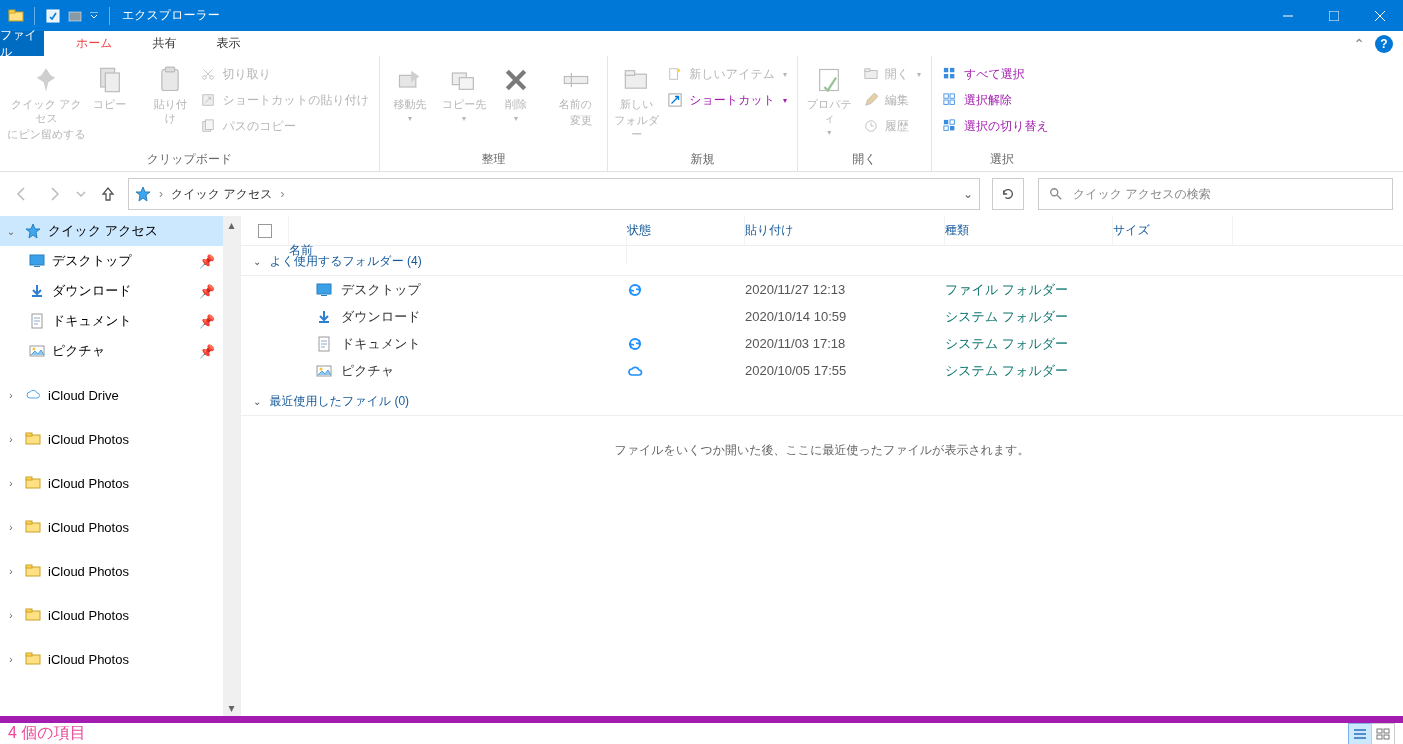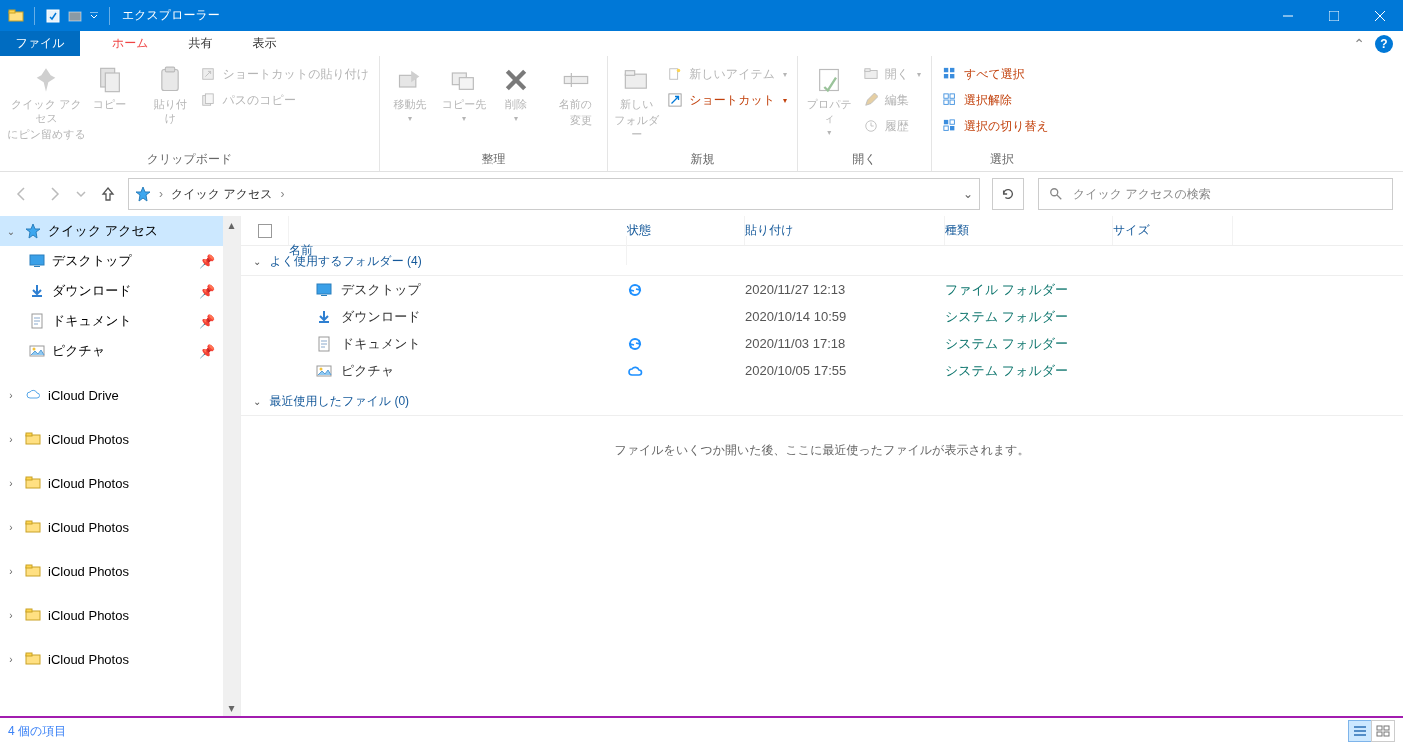--- a/index.html
+++ b/index.html
@@ -18,37 +18,37 @@
   .titlebar .qat-icon { width:20px; height:20px; display:flex; align-items:center; justify-content:center; }
   .titlebar .sep { width:1px; height:18px; background:rgba(255,255,255,.4); margin:0 6px; }
   .titlebar .title { margin-left:6px; font-size:12px; }
   .titlebar .spacer { flex:1; }
   .winbtn { width:46px; height:31px; display:flex; align-items:center; justify-content:center; }
   .winbtn svg { stroke:#fff; stroke-width:1; fill:none; }
   .ribbon-help { width:18px;height:18px; border-radius:50%; background:#0078D7; color:#fff; font-size:12px; line-height:18px; text-align:center; font-weight:bold; } 
 
   
   .tabsrow2 { display:flex; height:25px; background:#fff; border-bottom:0; }
-  .file-tab { width:80px; background:#006cc1; color:#fff; display:flex; align-items:center; justify-content:center; font-size:12px; }
+  .file-tab { width:44px; background:#006cc1; color:#fff; display:flex; align-items:center; justify-content:center; font-size:12px; }
   .reg-tab { padding:0 20px; display:flex; align-items:center; font-size:12px; color:#333; }
   .reg-tab.active { color:#ef4444;margin-left:12px; }
   .tabsrow2 .right { margin-left:auto; display:flex; align-items:center; gap:10px; padding-right:10px; color:#777; }
 
   
   .ribbon { height:116px; border-bottom:1px solid #e1e1e1; display:flex; background:#fafafa; background:#fff; }
   .rgroup { border-right:1px solid #e5e5e5; display:flex; flex-direction:column; }
   .rgroup .body { flex:1; display:flex; align-items:flex-start; padding:4px 6px 0 6px; gap:4px; }
   .rgroup .label { height:20px; text-align:center; font-size:12px; color:#666; }
   .rbtn-big { width:60px; display:flex; flex-direction:column; align-items:center; gap:2px; color:#888; font-size:11px; line-height:1.25; text-align:center; padding-top:4px;}
   .rbtn-big .ico { width:32px; height:32px; display:flex; align-items:center; justify-content:center; }
   .rbtn-small-row { display:flex; align-items:center; gap:6px; height:24px; padding:0 4px; color:#666; font-size:12px; white-space:nowrap;}
   .rbtn-small-row .sico { width:16px;height:16px; display:flex;align-items:center;justify-content:center;}
   .rcol { display:flex; flex-direction:column; gap:2px; padding-top:2px;}
   .disabled { color:#b5b5b5; }
-  .dk { color:#c2410c; }
+  .dk { color:#a21caf; }
 
   
   .navrow { height:44px; display:flex; align-items:center; padding:6px 10px; gap:8px; }
   .navarrow { width:24px;height:30px; display:flex;align-items:center;justify-content:center; color:#999;}
   .navarrow.enabled { color:#555; }
   .addressbar { flex:1; height:32px; border:1px solid #ccc; display:flex; align-items:center; padding:0 6px; gap:6px; font-size:12px; color:#555;}
   .addressbar .crumb-sep { color:#888; margin:0 2px;}
   .refresh { width:32px; height:32px; border:1px solid #ccc; display:flex; align-items:center; justify-content:center; margin-left:4px;}
   .searchbox { width:355px; height:32px; border:1px solid #ccc; display:flex; align-items:center; padding:0 10px; gap:10px; color:#888; margin-left:6px;}
 
@@ -83,21 +83,21 @@
   .filelike .indent { width:48px; }
   .filelike .c-name { width:338px; display:flex; align-items:center; gap:8px; padding-left:26px;}
   .filelike .c-state{ width:118px; display:flex; align-items:center;}
   .filelike .c-date { width:200px; color:#555;}
   .filelike .c-type { width:168px; color:#0f766e;}
   .filelike .fico { width:18px;height:18px; display:flex;align-items:center;justify-content:center;}
   .state-icon { color:#1E90FF; }
   .hint { color:#666; font-size:12px; text-align:center; padding:26px 0;}
 
   
-  .statusbar { position:absolute; left:0; right:0; bottom:0; height:28px; border-top:2px solid #a21caf; display:flex; align-items:center; padding:0 8px; font-size:12px; color:#3b82f6;}
+  .statusbar { position:absolute; left:0; right:0; bottom:0; height:28px; border-top:7px solid #a21caf; display:flex; align-items:center; padding:0 8px; font-size:16px; color:#ec4899;}
   .statusbar .spacer{flex:1;}
   .viewbtn { width:24px;height:22px; border:1px solid #ccc; display:flex; align-items:center; justify-content:center; margin-left:-1px;}
   .viewbtn.active { background:#cce8ff; border-color:#7eb4ea;}
 
   
   .chk { width:14px;height:14px; border:1px solid #999;}
 
   .blue-link{ color:#15599a;}
 
   
@@ -192,20 +192,30 @@
               <rect x="5" y="3" width="14" height="18" rx="2" fill="#e8e8e8" stroke="#bbb"></rect>
               <rect x="8" y="1" width="8" height="4" rx="1" fill="#ddd" stroke="#bbb"></rect>
             </svg>
         </div>
         <span>貼り付け</span>
       </div>
       <div class="rcol">
         <div class="rbtn-small-row disabled">
           <span class="sico">
             <svg width="14" height="14" viewBox="0 0 16 16">
+                <circle cx="4" cy="12" r="2" fill="none" stroke="#bbb"></circle>
+                <circle cx="12" cy="12" r="2" fill="none" stroke="#bbb"></circle>
+                <path d="M5 11 L13 3 M11 11 L3 3" stroke="#bbb"></path>
+              </svg>
+          </span>
+          <span>切り取り</span>
+        </div>
+        <div class="rbtn-small-row disabled">
+          <span class="sico">
+            <svg width="14" height="14" viewBox="0 0 16 16">
                 <rect x="2" y="2" width="12" height="12" fill="#eee" stroke="#bbb"></rect>
                 <path d="M5 11 L11 5 M8 5 H11 V8" stroke="#bbb" fill="none"></path>
               </svg>
           </span>
           <span>ショートカットの貼り付け</span>
         </div>
         <div class="rbtn-small-row disabled">
           <span class="sico">
             <svg width="14" height="14" viewBox="0 0 16 16">
                 <rect x="2" y="3" width="9" height="11" fill="#eee" stroke="#bbb"></rect>

